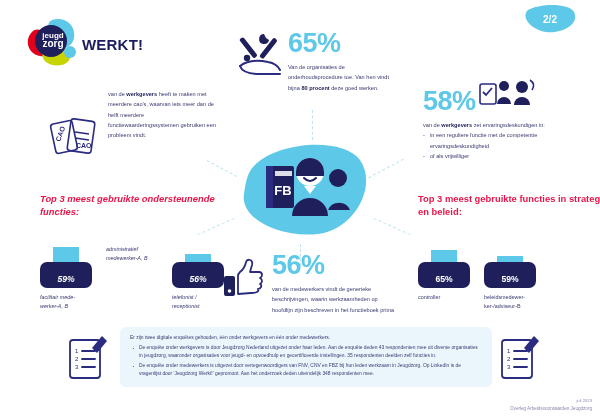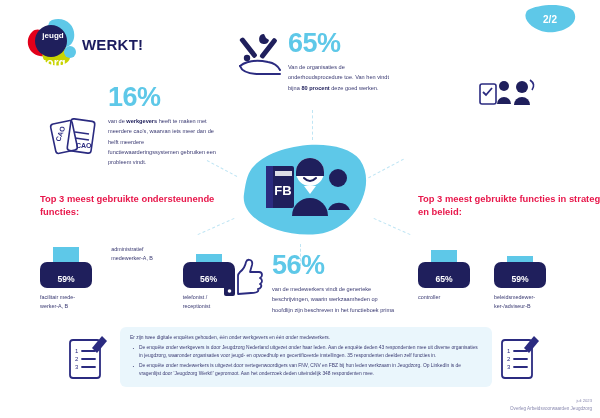--- a/index.html
+++ b/index.html
@@ -57,38 +57,38 @@
   .icon-thumb{position:absolute;left:222px;top:258px;width:44px;height:42px;}
 
   
   .center{position:absolute;left:232px;top:138px;width:140px;height:112px;}
 
   
   .top3{position:absolute;}
   .top3 h3{
     margin:0;font-size:9.4px;line-height:1.35;color:#e8174b;font-weight:bold;
   }
-  .bars{display:flex;gap:24px;margin-top:22px;}
+  .bars{display:flex;gap:14px;margin-top:22px;}
   .barcol{width:52px;}
   .barwrap{position:relative;height:48px;}
   .pill{
     position:absolute;left:0;bottom:0;width:52px;height:26px;
     background:#1f1f5c;border-radius:7px;
   }
   .bar{
     position:absolute;left:13px;bottom:4px;width:26px;background:#5ec8e8;
   }
   .barval{
     position:absolute;left:0;bottom:4px;width:52px;text-align:center;
     font-size:8.6px;font-weight:bold;color:#ffffff;z-index:3;
   }
   .barlabel{
     margin-top:5px;font-size:5.4px;line-height:1.6;color:#3a3a72;
   }
-  .top3-left{left:40px;top:193px;width:190px;}
+  .top3-left{left:40px;top:193px;width:190px;font-style:italic;}
   .top3-right{left:418px;top:193px;width:190px;}
 
   
   .note{
     position:absolute;left:120px;top:327px;width:372px;height:60px;
     background:#eaf6fc;border-radius:6px;
     padding:7px 10px;box-sizing:border-box;
   }
   .note p{margin:0 0 2px 0;font-size:4.9px;line-height:1.62;color:#3a3a72;}
   .note ul{margin:0;padding:0;list-style:none;}
@@ -125,21 +125,21 @@
   <div class="logo">
     <svg class="blobs" viewBox="0 0 72 48">
       <path d="M30 2 C44 -2 54 8 52 20 C50 30 40 32 34 26 C28 20 22 6 30 2 Z" fill="#5ec8e8"></path>
       <path d="M10 14 C2 22 6 36 18 38 C28 40 32 30 28 22 C24 14 16 8 10 14 Z" fill="#e2001a"></path>
       <path d="M26 28 C38 24 50 30 48 40 C46 48 32 50 24 44 C18 39 20 30 26 28 Z" fill="#c8d400"></path>
       <circle cx="29" cy="23" r="16" fill="#1f1f5c"></circle>
       <circle cx="48" cy="34" r="6" fill="#5ec8e8"></circle>
     </svg>
     <div style="position:absolute;left:14px;top:14px;width:34px;text-align:center;line-height:8px;">
       <span style="display:block;font-size:8px;font-weight:bold;color:#ffffff;">jeugd</span>
-      <span style="display:block;font-size:12px;font-weight:bold;color:#ffffff;margin-top:19px;">zorg</span>
+      <span style="display:block;font-size:10px;font-weight:bold;color:#ffffff;">zorg</span>
     </div>
     <div class="werkt">WERKT!</div>
   </div>
 
   <div class="page-badge">
     <svg viewBox="0 0 52 30" style="position:absolute;left:0;top:0;width:52px;height:30px;">
       <path d="M4 6 C14 0 44 -2 50 8 C56 20 38 30 22 28 C8 26 -4 14 4 6 Z" fill="#5ec8e8"></path>
     </svg>
     <div class="num">2/2</div>
   </div>
@@ -148,21 +148,20 @@
     <g fill="none" stroke="#2b2b80" stroke-width="1.6">
       <rect x="6" y="10" width="22" height="30" rx="3" transform="rotate(-12 17 25)"></rect>
       <rect x="22" y="8" width="24" height="32" rx="3" transform="rotate(8 34 24)"></rect>
       <line x1="28" y1="20" x2="42" y2="22"></line>
       <line x1="28" y1="26" x2="42" y2="28"></line>
     </g>
     <text x="13" y="30" font-size="7" font-weight="bold" fill="#2b2b80" transform="rotate(-70 13 30)" font-family="Liberation Sans, sans-serif">CAO</text>
     <text x="29" y="36" font-size="7" font-weight="bold" fill="#2b2b80" font-family="Liberation Sans, sans-serif">CAO</text>
   </svg>
   <div class="b16">
-    <div class="pct">16%</div>
     <div class="stat-body">
       <span>van de </span><b>werkgevers</b><span> heeft te maken met meerdere cao's, waarvan iets meer dan de helft meerdere functiewaarderingssystemen gebruiken een probleem vindt.</span>
     </div>
   </div>
 
   <svg class="icon-tools" viewBox="0 0 46 46">
     <g fill="#1f1f5c">
       <rect x="8" y="6" width="5" height="24" rx="2" transform="rotate(-38 10 18)"></rect>
       <rect x="28" y="6" width="5" height="24" rx="2" transform="rotate(38 30 18)"></rect>
       <circle cx="9" cy="28" r="3.2"></circle>
@@ -180,20 +179,30 @@
 
   <svg class="icon-persons" viewBox="0 0 58 34">
     <rect x="2" y="6" width="16" height="20" rx="2" fill="none" stroke="#2b2b80" stroke-width="1.6"></rect>
     <path d="M5 14 l3 3 l6 -7" fill="none" stroke="#2b2b80" stroke-width="1.8"></path>
     <circle cx="26" cy="8" r="5" fill="#1f1f5c"></circle>
     <path d="M19 26 a7 7 0 0 1 14 0 z" fill="#1f1f5c"></path>
     <circle cx="44" cy="9" r="6" fill="#1f1f5c"></circle>
     <path d="M36 27 a8 8 0 0 1 16 0 z" fill="#1f1f5c"></path>
     <path d="M52 2 q6 4 2 10" fill="none" stroke="#2b2b80" stroke-width="1.6"></path>
   </svg>
+  <div class="b58">
+    <div class="pct">58%</div>
+    <div class="stat-body">
+      <div><span>van de </span><b>werkgevers</b><span> zet ervaringsdeskundigen in:</span></div>
+      <ul>
+        <li>in een reguliere functie met de competentie ervaringsdeskundigheid</li>
+        <li>of als vrijwilliger</li>
+      </ul>
+    </div>
+  </div>
 
   <svg class="center" viewBox="0 0 140 112">
     <path d="M22 28 C44 4 110 -2 128 22 C146 48 122 92 86 96 C46 100 8 80 12 56 C14 42 16 34 22 28 Z" fill="#5ec8e8"></path>
     <rect x="34" y="28" width="28" height="42" rx="2" fill="#1f1f5c"></rect>
     <rect x="34" y="28" width="7" height="42" fill="#2b2b80"></rect>
     <rect x="43" y="33" width="17" height="5" fill="#ffffff" opacity="0.85"></rect>
     <text x="51" y="57" font-size="13" font-weight="bold" fill="#ffffff" text-anchor="middle" font-family="Liberation Sans, sans-serif">FB</text>
     <circle cx="106" cy="40" r="9" fill="#1f1f5c"></circle>
     <path d="M96 72 a12 12 0 0 1 22 0 z" fill="#1f1f5c"></path>
     <circle cx="78" cy="34" r="14" fill="#ffffff"></circle>

